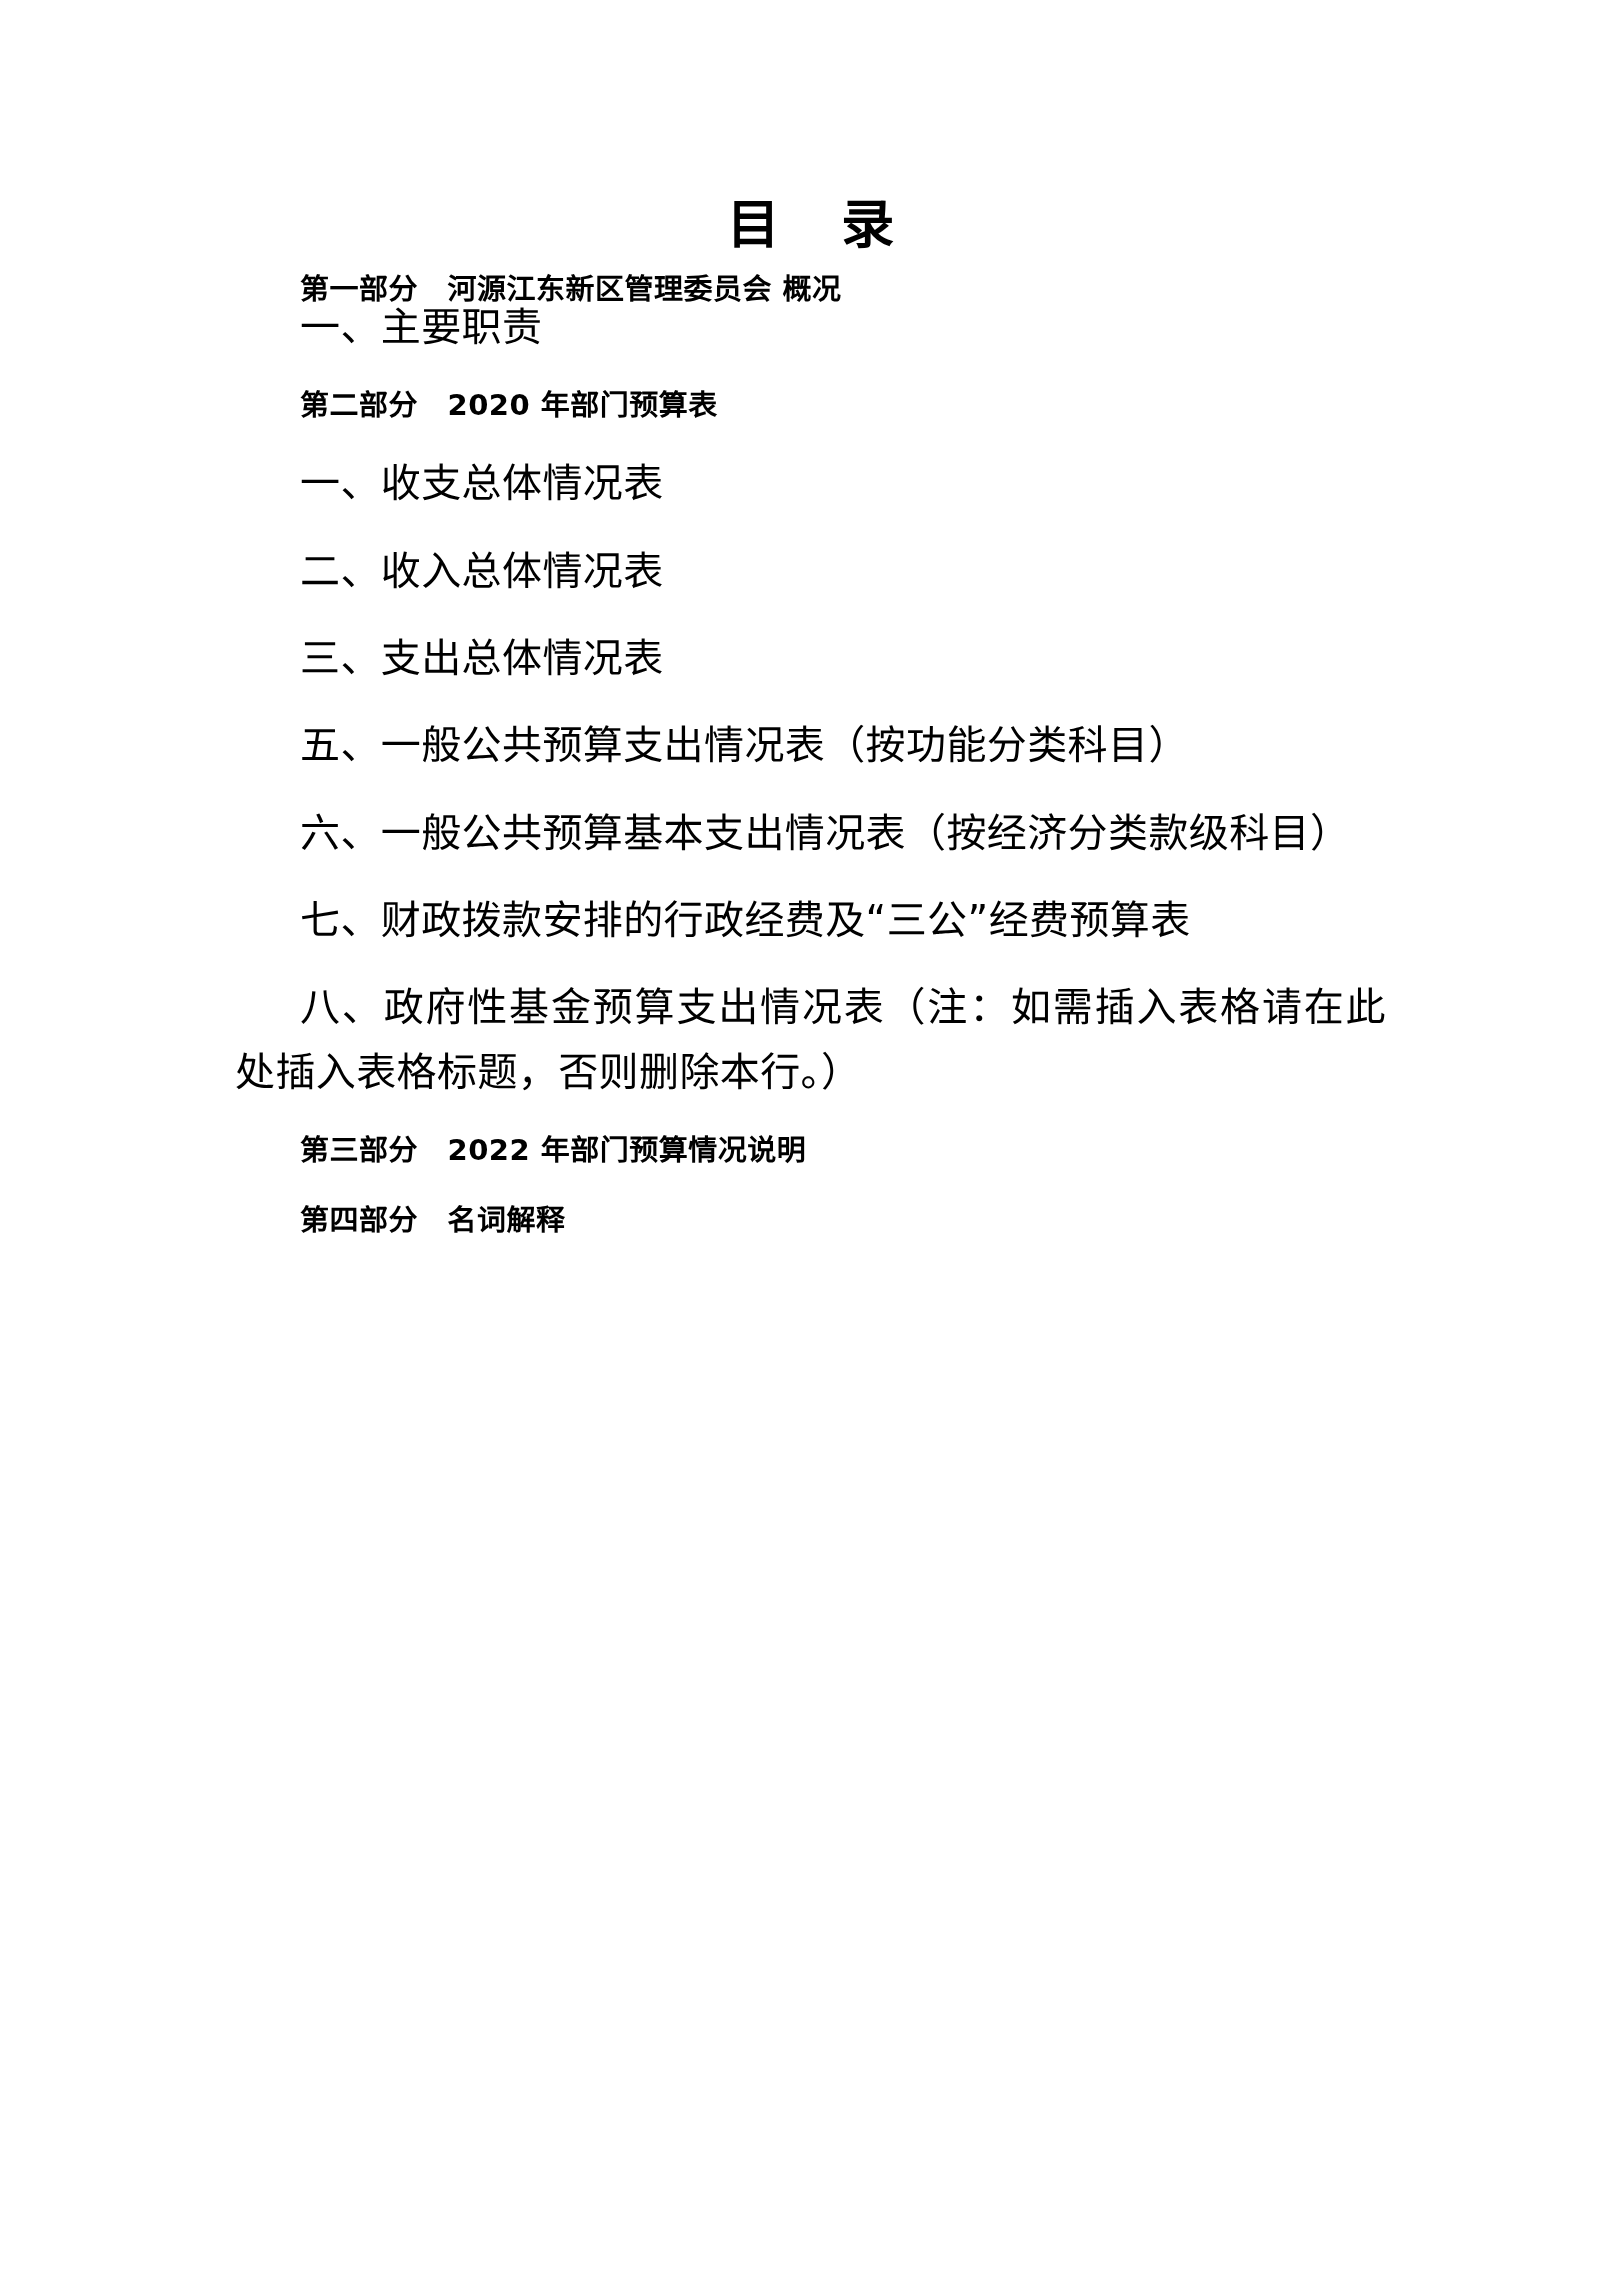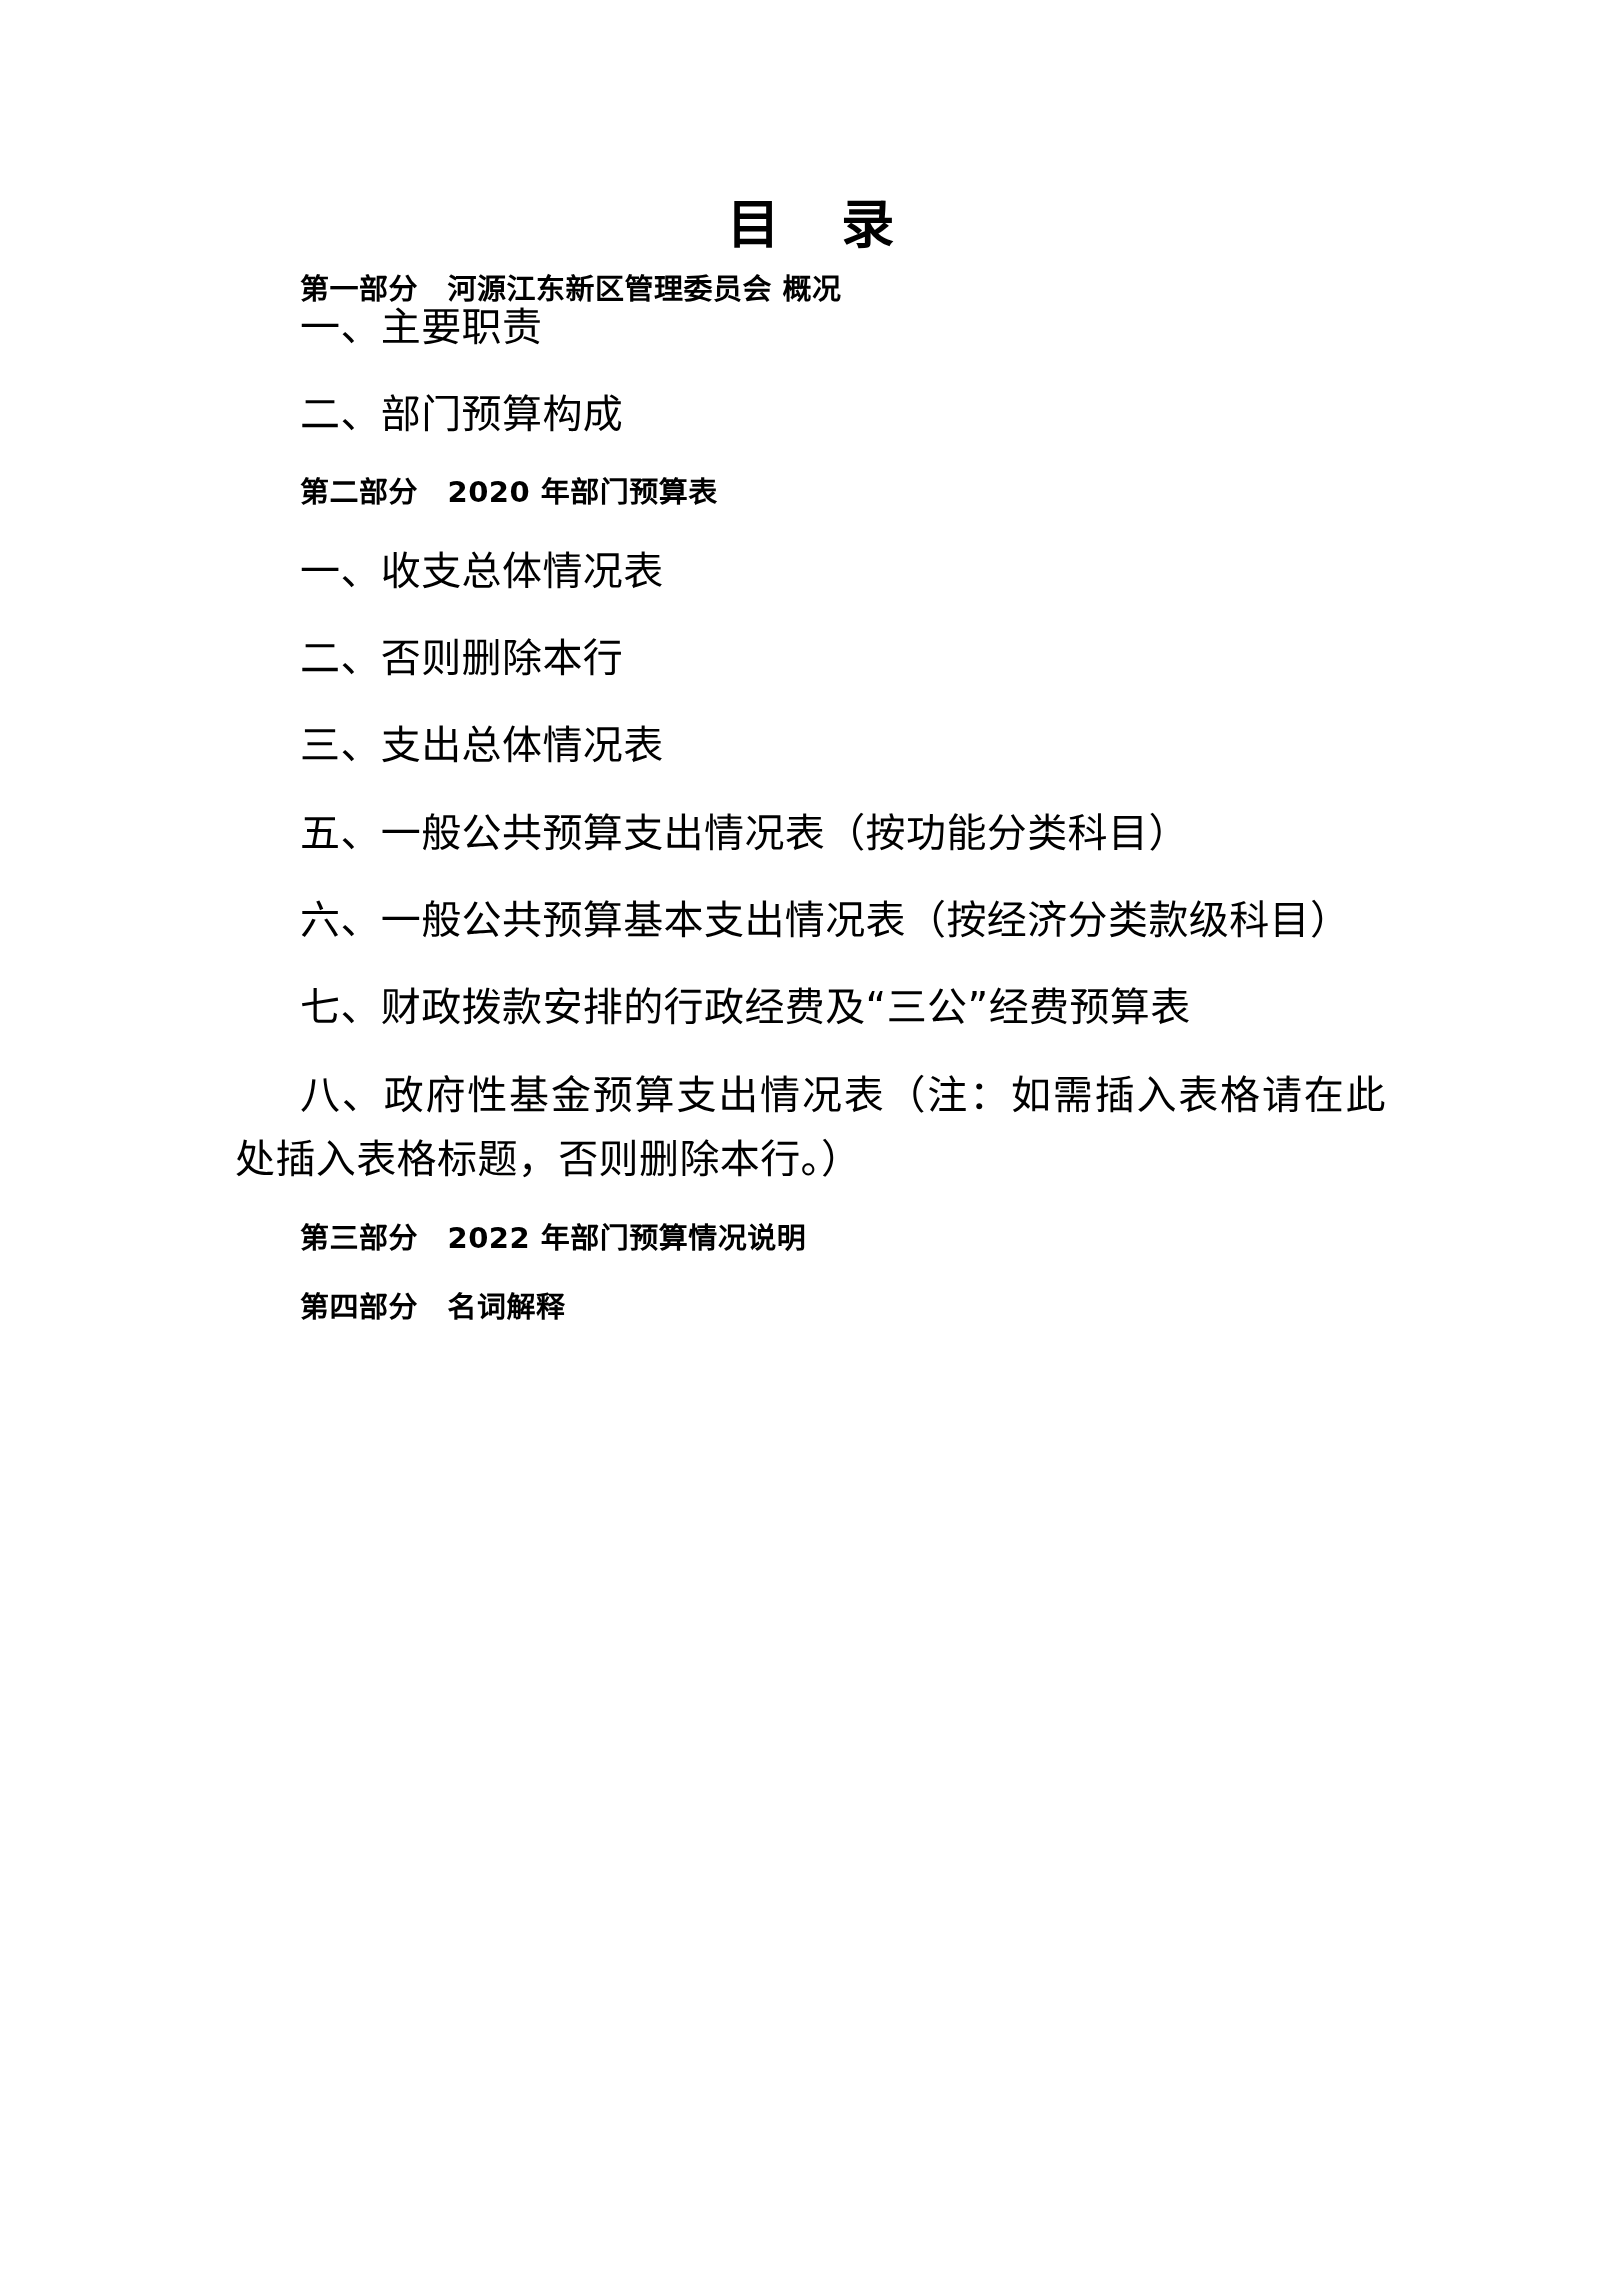--- a/index.html
+++ b/index.html
@@ -68,25 +68,24 @@
 <body>
 
 <div class="page">
 
   <h1 class="doc-title">目  录</h1>
 
   <div class="toc">
 
     <p class="entry level1 spacer-top">第一部分　河源江东新区管理委员会 概况</p>
     <p class="entry level2">一、主要职责</p>
-    <p class="entry level2">二、部门预算构成</p>
 
     <p class="entry level1">第二部分　2020 年部门预算表</p>
     <p class="entry level2">一、收支总体情况表</p>
-    <p class="entry level2">二、否则删除本行</p>
+    <p class="entry level2">二、收入总体情况表</p>
     <p class="entry level2">三、支出总体情况表</p>
     <p class="entry level2">五、一般公共预算支出情况表（按功能分类科目）</p>
     <p class="entry level2 wrap">六、一般公共预算基本支出情况表（按经济分类款级科目）</p>
     <p class="entry level2">七、财政拨款安排的行政经费及“三公”经费预算表</p>
     <p class="entry level2 wrap">八、政府性基金预算支出情况表（注：如需插入表格请在此处插入表格标题，否则删除本行。）</p>
 
     <p class="entry level1">第三部分　2022 年部门预算情况说明</p>
     <p class="entry level1">第四部分　名词解释</p>
 
   </div>

